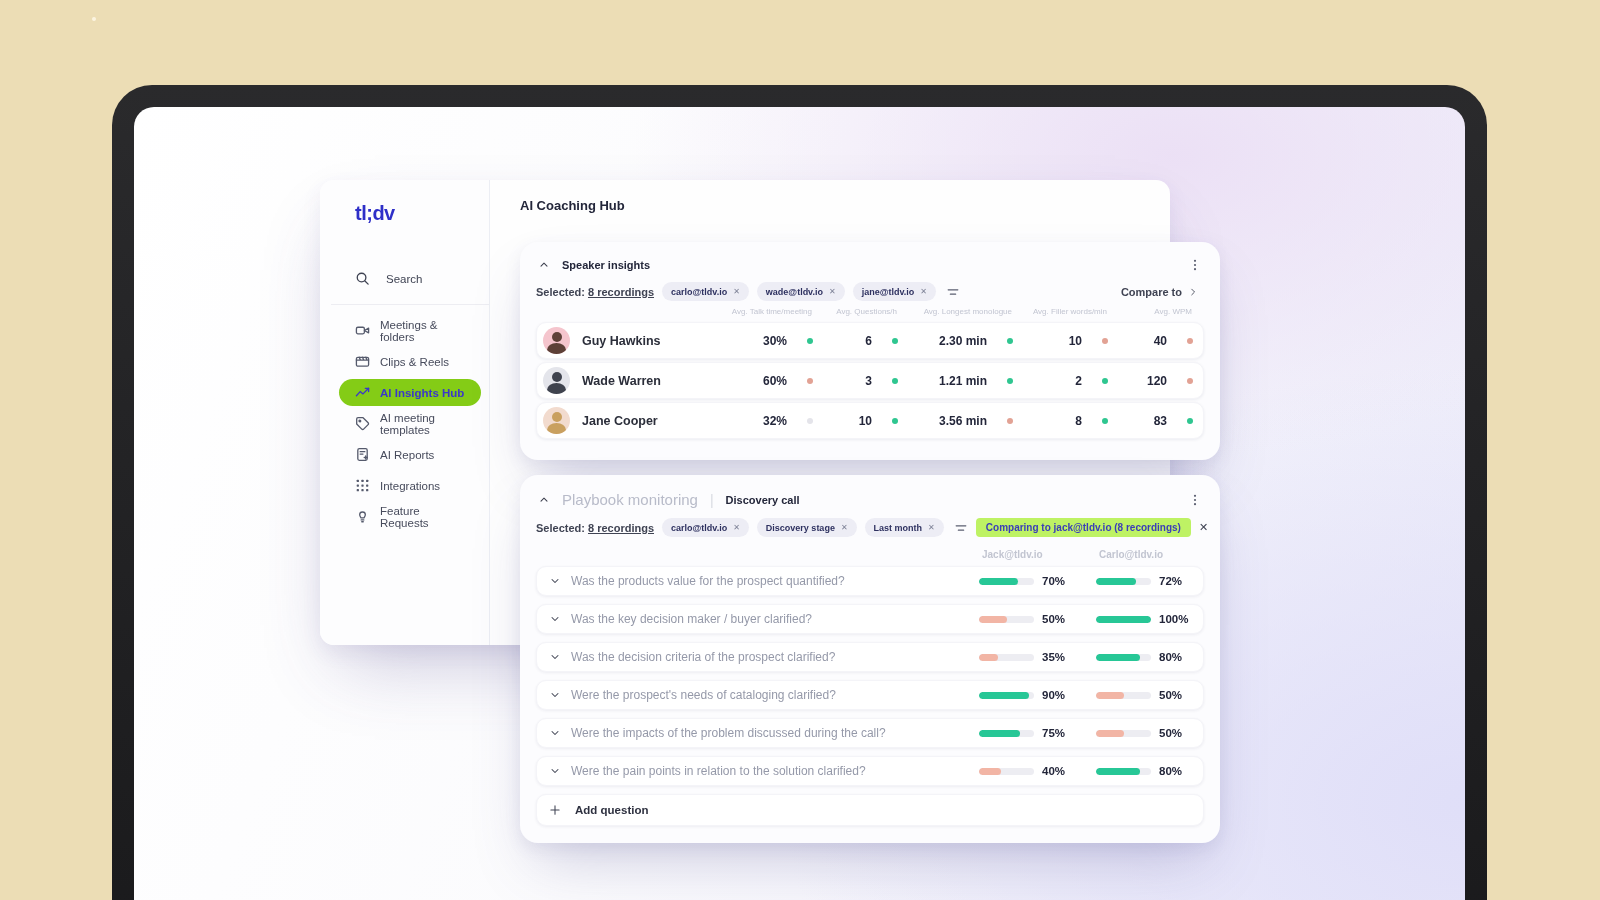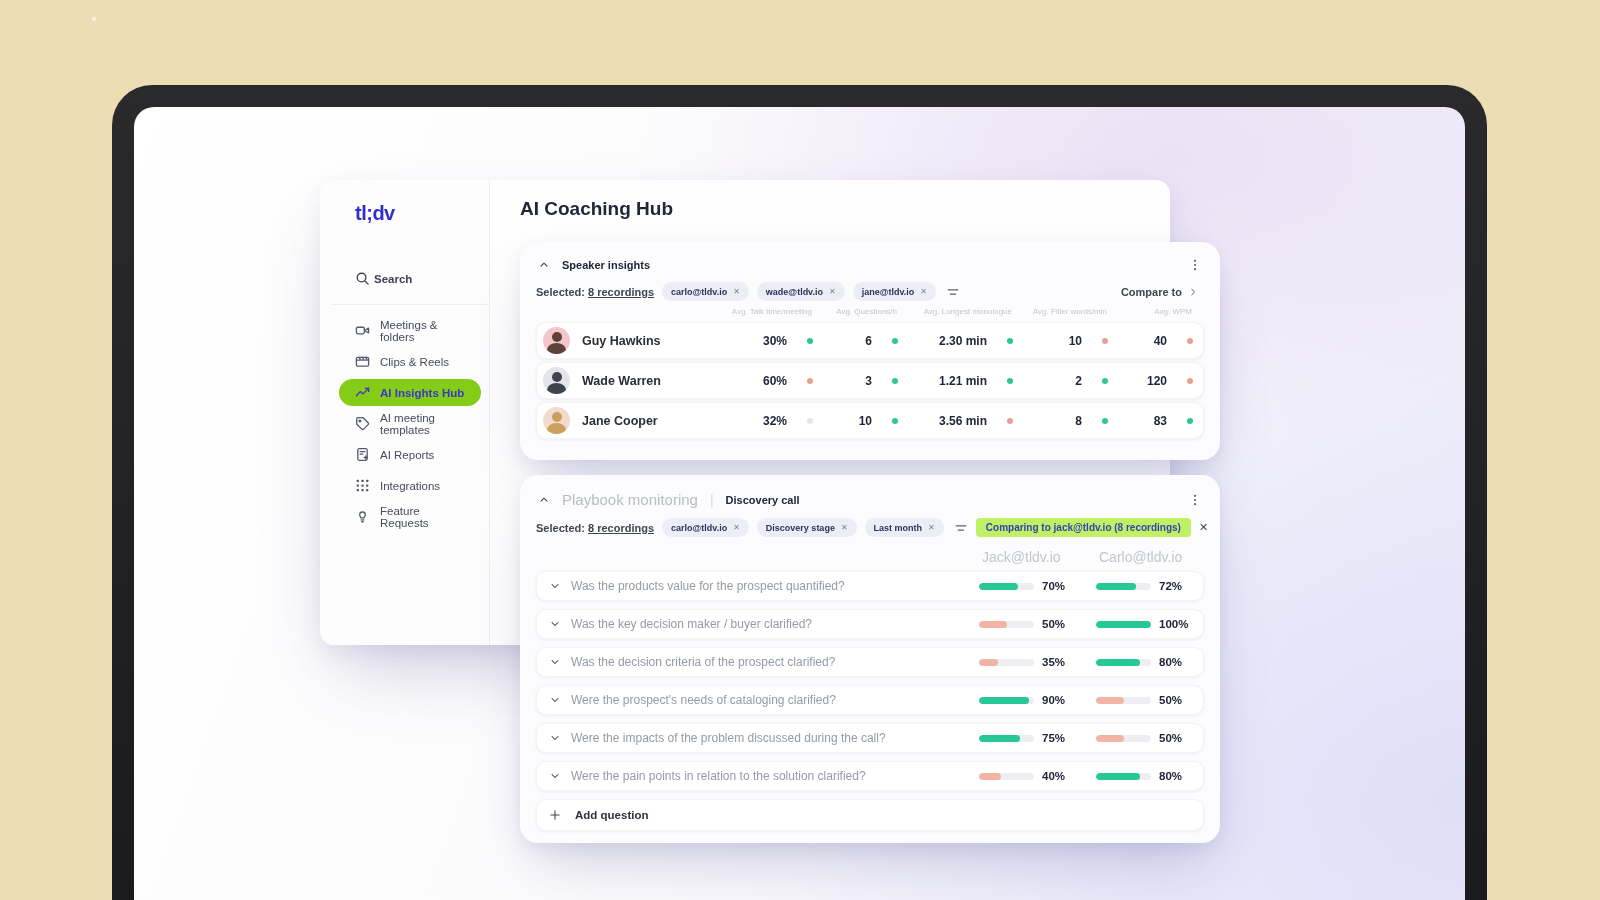--- a/index.html
+++ b/index.html
@@ -17,32 +17,32 @@
           background:
             radial-gradient(900px 500px at 78% 6%, rgba(235,223,245,.95), rgba(235,223,245,0) 60%),
             radial-gradient(1100px 700px at 100% 85%, rgba(223,222,248,.95), rgba(223,222,248,0) 62%),
             linear-gradient(110deg,#ffffff 0%,#fbfbfd 45%,#ebeaf9 100%);}
   
   .app-window{position:absolute;left:186px;top:73px;width:850px;height:465px;background:#fefefe;
               border-radius:14px;box-shadow:0 35px 70px -20px rgba(80,70,140,.30),0 8px 20px rgba(80,70,140,.08);}
   .sidebar{position:absolute;left:0;top:0;bottom:0;width:170px;border-right:1px solid #eceef4;
            background:#fdfdfe;border-radius:14px 0 0 14px;padding-top:22px;box-sizing:border-box;padding-left:11px;}
   .logo{margin-left:24px;font-size:20px;font-weight:800;color:#2e2fc8;letter-spacing:-.5px;cursor:default;}
-  .search-row{margin:46px 16px 0 24px;display:flex;align-items:center;gap:4px;
-              font-size:11.5px;color:#3f4353;cursor:pointer;font-weight:bold;}
+  .search-row{margin:46px 16px 0 24px;display:flex;align-items:center;gap:16px;
+              font-size:11.5px;color:#3f4353;cursor:pointer;}
   .side-div{height:1px;background:#ededf2;margin:18px 0 12px 0;}
   .menu{padding:0 8px;}
   .side-item{height:27px;margin-bottom:4px;display:flex;align-items:center;gap:10px;
              padding:0 10px 0 16px;border-radius:14px;font-size:11.5px;font-weight:500;
              color:#474b5c;cursor:pointer;}
   .side-item .icon{color:#555a6c;}
   .side-item.active{background:#84cc16;color:#3a38c9;font-weight:700;}
   .side-item.active .icon{color:#3a38c9;}
   .main-head{position:absolute;left:200px;top:18px;}
-  .main-head h1{margin:0;font-size:19px;font-weight:600;color:#23263a;}
+  .main-head h1{margin:0;font-size:13px;font-weight:600;color:#23263a;}
   
   .panel{position:absolute;background:#fcfcfe;border-radius:18px;padding:14px 16px;box-sizing:border-box;
          box-shadow:0 30px 60px -15px rgba(90,85,150,.28),0 6px 16px rgba(90,85,150,.10);}
   .panel-speaker{left:386px;top:135px;width:700px;height:218px;}
   .panel-playbook{left:386px;top:368px;width:700px;height:368px;}
   .p-head{display:flex;align-items:center;gap:12px;margin:2px 2px 10px 2px;}
   .p-head h2{margin:0;font-size:11px;font-weight:600;color:#23263a;}
   .p-title-muted{font-size:15px;font-weight:500;color:#b8bbc9;}
   .p-pipe{font-size:14px;color:#d8dae2;}
   .kebab-btn{margin-left:auto;color:#5a5e70;cursor:pointer;}
@@ -75,21 +75,21 @@
   .avatar{width:27px;height:27px;border-radius:50%;position:relative;overflow:hidden;flex:none;}
   .avatar::before{content:"";position:absolute;left:50%;top:5px;width:10px;height:10px;
                   margin-left:-5px;border-radius:50%;background:var(--p);}
   .avatar::after{content:"";position:absolute;left:50%;top:16px;width:19px;height:14px;
                  margin-left:-9.5px;border-radius:50%;background:var(--p);}
   .av-guy-hawkins{background:#f5c5cd;--p:#5d4037;}
   .av-wade-warren{background:#e4e5eb;--p:#3f434e;}
   .av-jane-cooper{background:#f2dbce;--p:#c9a05f;}
   
   .pb-cols{display:flex;justify-content:flex-end;gap:18px;margin:12px 0 6px 0;padding-right:8px;}
-  .pb-col{width:99px;font-size:14px;color:#c2c5d1;padding-left:2px;box-sizing:border-box;}
+  .pb-col{width:99px;font-size:10px;color:#c2c5d1;padding-left:2px;box-sizing:border-box;font-weight:bold;}
   .q-row{display:flex;align-items:center;gap:10px;height:30px;margin-bottom:8px;background:#fff;
          border-radius:10px;border:1px solid #f4f4f8;box-shadow:0 1px 3px rgba(44,48,92,.07);
          padding:0 8px 0 12px;box-sizing:border-box;cursor:pointer;}
   .chev{color:#3f4353;}
   .q-text{flex:1;font-size:12px;color:#9599a9;white-space:nowrap;overflow:hidden;}
   .bar-group{display:flex;align-items:center;gap:8px;width:99px;flex:none;}
   .bar-group + .bar-group{margin-left:8px;}
   .track{width:55px;height:7px;background:#ededf2;border-radius:4px;overflow:hidden;flex:none;}
   .fill{display:block;height:100%;border-radius:4px;}
   .pct{font-size:11.5px;font-weight:700;color:#23263a;white-space:nowrap;}

